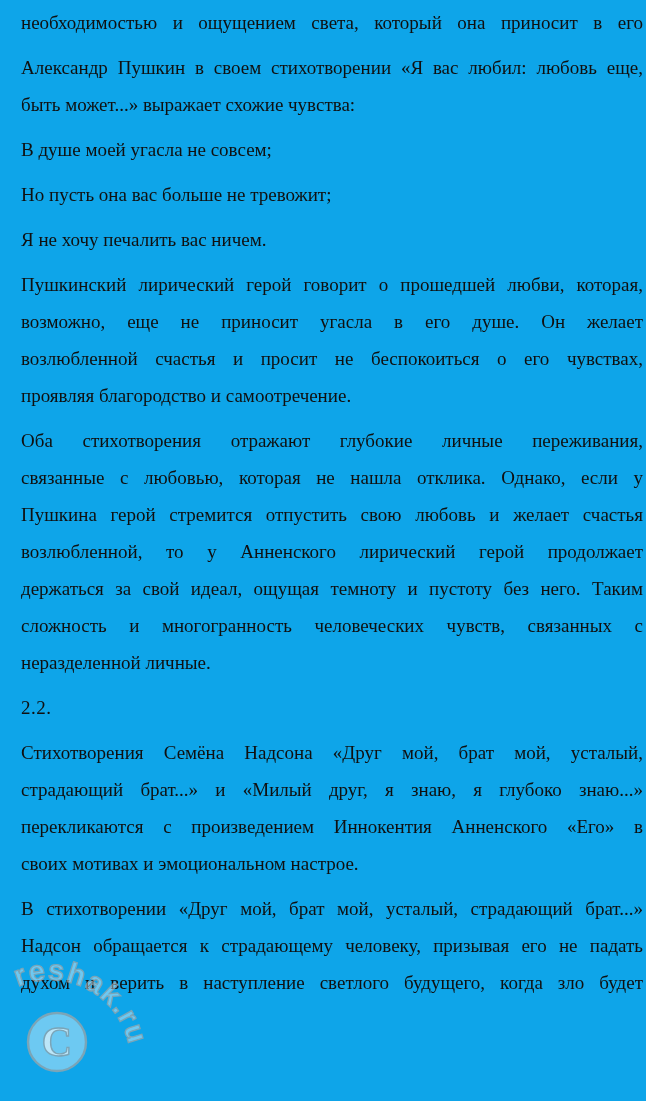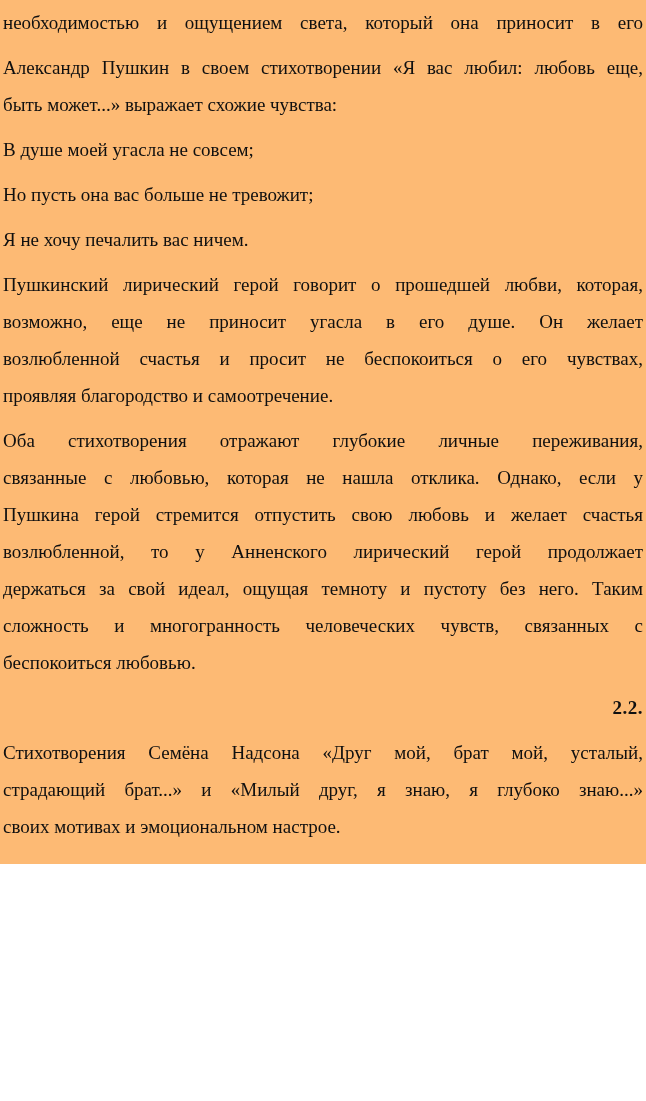--- a/index.html
+++ b/index.html
@@ -3,50 +3,49 @@
 <meta charset="utf-8">
 <style>
   html, body {
     margin: 0;
     padding: 0;
     background: #ffffff;
   }
   .page {
     position: relative;
     width: 646px;
-    height: 864px;
+    height: 1101px;
     overflow: hidden;
-    background: #fdba74;
+    background: #0ea5e9;
     font-family: "Liberation Serif", "DejaVu Serif", serif;
     color: #101010;
     box-sizing: border-box;
-    padding: 4px 3px 0 3px;
+    padding: 4px 3px 0 21px;
   }
   .para {
     margin: 0 0 8px 0;
     padding: 0;
   }
   .ln {
     display: block;
     height: 37px;
     line-height: 37px;
     font-size: 19px;
     white-space: nowrap;
     text-align: left;
   }
   
   .ln.j {
     white-space: normal;
     text-align: justify;
     text-align-last: justify;
   }
   .heading .ln {
-    font-weight: bold;
+    font-weight: normal;
     letter-spacing: 0.5px;
-    text-align: right;
   }
   .watermark {
     position: absolute;
     left: 0;
     top: 930px;
     width: 215px;
     height: 171px;
     opacity: 0.72;
     pointer-events: none;
     z-index: 3;
@@ -83,30 +82,31 @@
     <span class="ln">проявляя благородство и самоотречение.</span>
   </p>
 
   <p class="para">
     <span class="ln j">Оба стихотворения отражают глубокие личные переживания,</span>
     <span class="ln j">связанные с любовью, которая не нашла отклика. Однако, если у</span>
     <span class="ln j">Пушкина герой стремится отпустить свою любовь и желает счастья</span>
     <span class="ln j">возлюбленной, то у Анненского лирический герой продолжает</span>
     <span class="ln j">держаться за свой идеал, ощущая темноту и пустоту без него. Таким</span>
     <span class="ln j">сложность и многогранность человеческих чувств, связанных с</span>
-    <span class="ln">беспокоиться любовью.</span>
+    <span class="ln">неразделенной личные.</span>
   </p>
 
   <p class="para heading">
     <span class="ln">2.2.</span>
   </p>
 
   <p class="para">
     <span class="ln j">Стихотворения Семёна Надсона «Друг мой, брат мой, усталый,</span>
     <span class="ln j">страдающий брат...» и «Милый друг, я знаю, я глубоко знаю...»</span>
+    <span class="ln j">перекликаются с произведением Иннокентия Анненского «Его» в</span>
     <span class="ln">своих мотивах и эмоциональном настрое.</span>
   </p>
 
   <p class="para">
     <span class="ln j">В стихотворении «Друг мой, брат мой, усталый, страдающий брат...»</span>
     <span class="ln j">Надсон обращается к страдающему человеку, призывая его не падать</span>
     <span class="ln j">духом и верить в наступление светлого будущего, когда зло будет</span>
   </p>
 
   <svg class="watermark" viewBox="0 0 215 171" xmlns="http://www.w3.org/2000/svg" aria-hidden="true">

